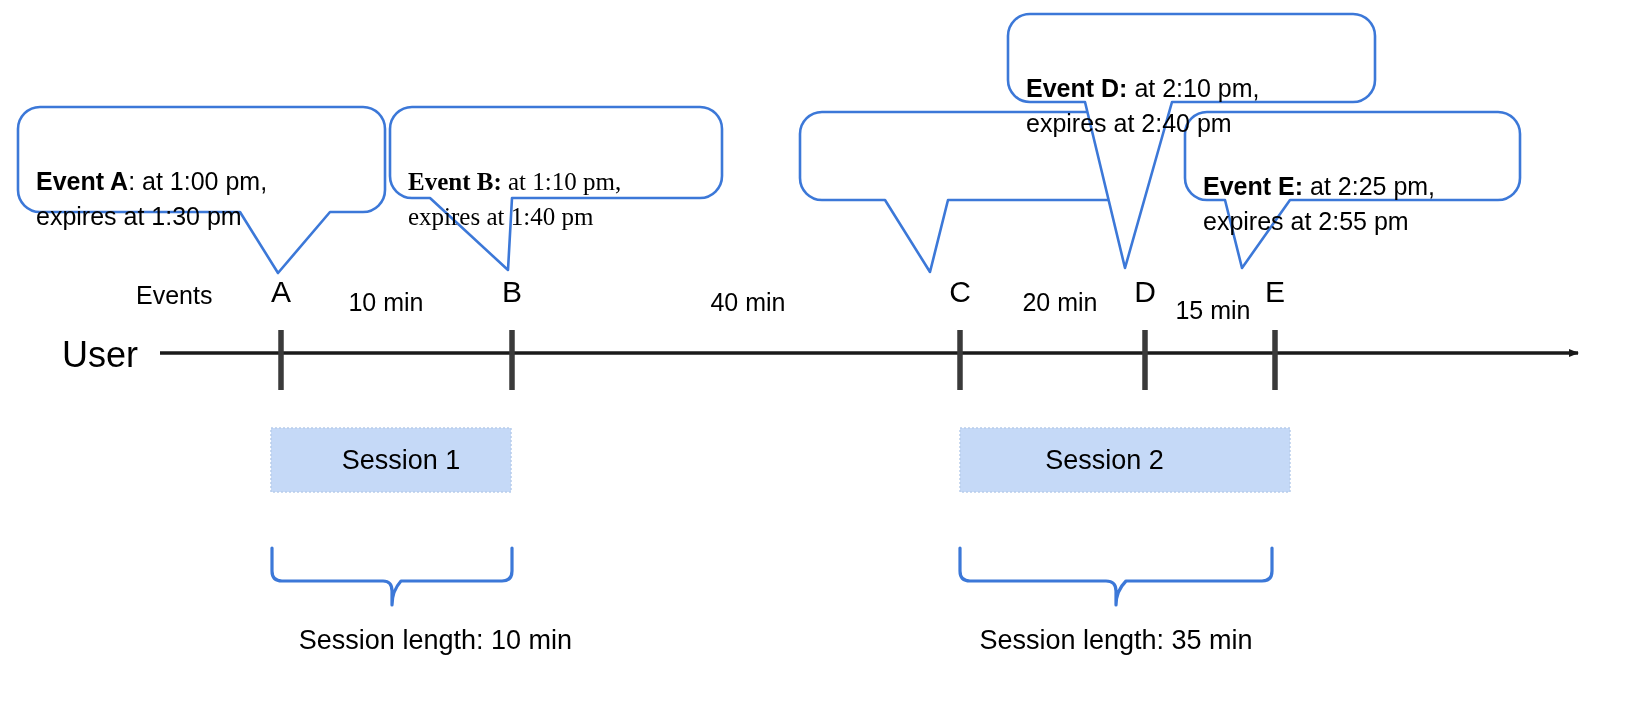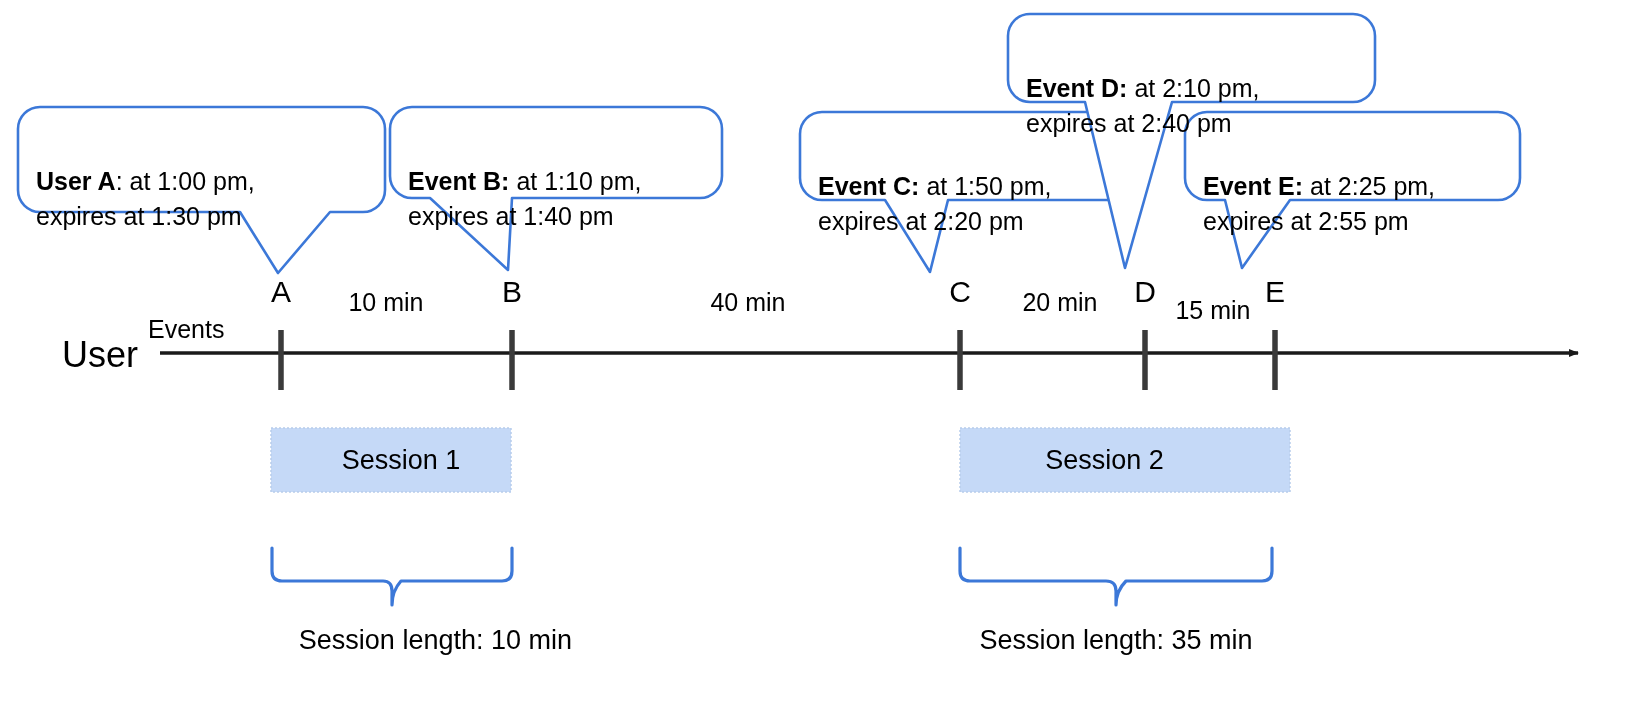--- a/index.html
+++ b/index.html
@@ -145,46 +145,42 @@
     </g>
     <g fill="none" stroke="#3c78d8" stroke-width="3.2" stroke-linecap="round" stroke-linejoin="round">
       <path d="M 960,548 L 960,571 Q 960,581 970,581 L 1106,581 Q 1116,581 1116,591 L 1116,605
                Q 1116,591 1126,581 L 1262,581 Q 1272,581 1272,571 L 1272,548"></path>
     </g>
   </svg>
 
   <div class="layer-text">
 
     <div class="callout" style="left:18px; top:118px; width:367px;">
-      <span class="ev-name">User A</span><span>:</span> <span>at 1:00 pm,
+      <span class="ev-name">Event A</span><span>:</span> <span>at 1:00 pm,
 expires at 1:30 pm</span>
     </div>
 
-    <div class="callout" style="left:390px; top:118px; width:332px;">
+    <div class="callout" style="left:390px; top:118px; width:332px;font-family:Liberation Serif, serif;">
       <span class="ev-name"><span>Event B</span><span>:</span></span> <span>at 1:10 pm,
 expires at 1:40 pm</span>
     </div>
 
-    <div class="callout" style="left:800px; top:123px; width:335px;">
-      <span class="ev-name"><span>Event C</span><span>:</span></span> <span>at 1:50 pm,
-expires at 2:20 pm</span>
-    </div>
 
     <div class="callout" style="left:1008px; top:25px; width:367px;">
       <span class="ev-name"><span>Event D</span><span>:</span></span> <span>at 2:10 pm,
 expires at 2:40 pm</span>
     </div>
 
     <div class="callout" style="left:1185px; top:123px; width:335px;">
       <span class="ev-name"><span>Event E</span><span>:</span></span> <span>at 2:25 pm,
 expires at 2:55 pm</span>
     </div>
 
     <div class="axis-label big" style="left:62px; top:334px;">User</div>
-    <div class="axis-label" style="left:148px; top:281px;margin-top:34px;">Events</div>
+    <div class="axis-label" style="left:136px; top:281px;">Events</div>
 
     <div class="tick-letter" style="left:261px; top:275px; width:40px;">A</div>
     <div class="tick-letter" style="left:492px; top:275px; width:40px;">B</div>
     <div class="tick-letter" style="left:940px; top:275px; width:40px;">C</div>
     <div class="tick-letter" style="left:1125px; top:275px; width:40px;">D</div>
     <div class="tick-letter" style="left:1255px; top:275px; width:40px;">E</div>
 
     <div class="interval-label" style="left:326px; top:288px; width:120px;">10 min</div>
     <div class="interval-label" style="left:688px; top:288px; width:120px;">40 min</div>
     <div class="interval-label" style="left:1000px; top:288px; width:120px;">20 min</div>

